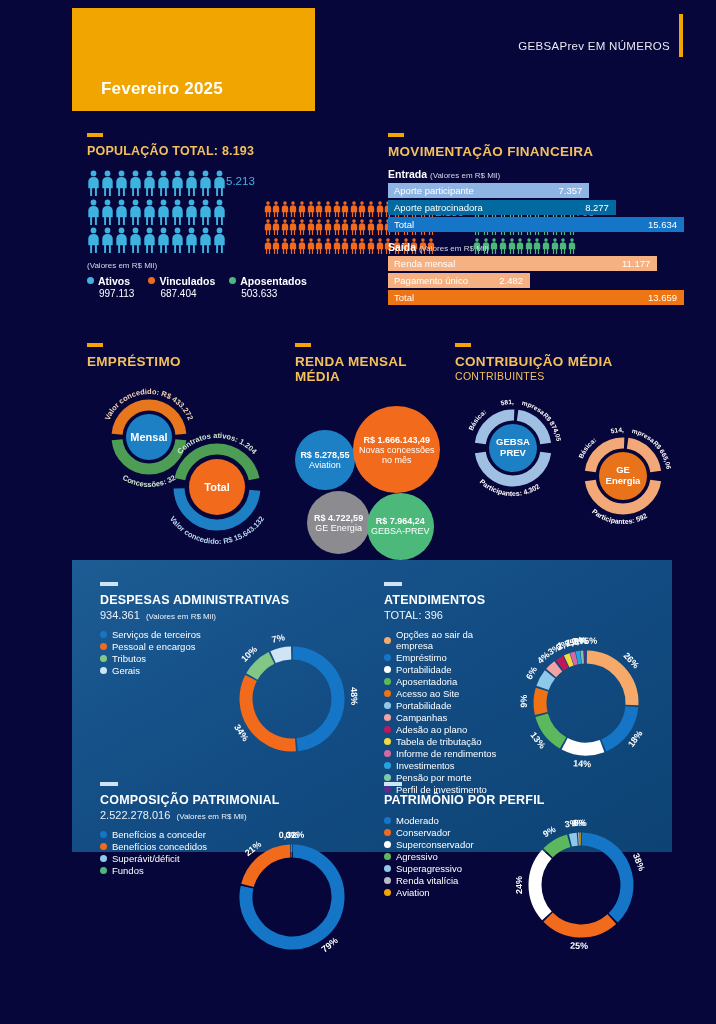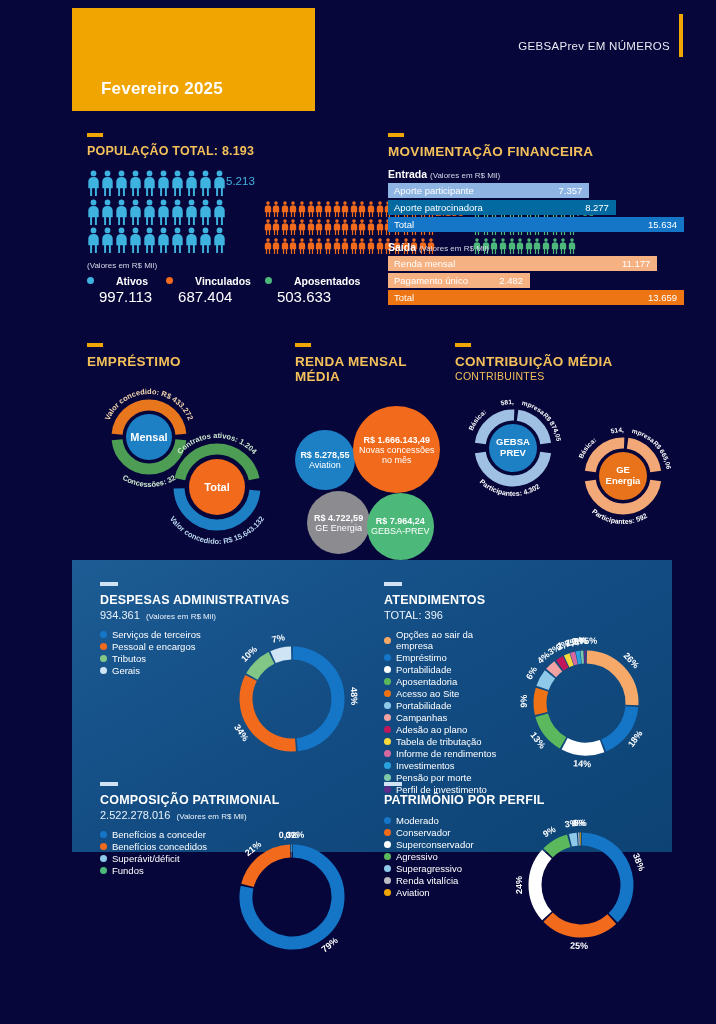--- a/index.html
+++ b/index.html
@@ -35,24 +35,24 @@
   #populacao { position:absolute; left:87px; top:133px; width:275px; }
   #pop-title { font-size:12.5px; font-weight:bold; color:#f3c05a; letter-spacing:.2px; }
   #pop-figs { display:flex; align-items:flex-end; gap:9px; margin-top:12px; }
   .fig-group { display:flex; }
   .fig-rows { display:flex; flex-direction:column; gap:2px; }
   .fig-row { display:flex; gap:1px; }
   .pnum { text-align:center; font-size:11.5px; margin-top:5px; font-weight:500; }
   #pop-unit { font-size:8px; color:#d7d7e6; margin-top:7px; }
   #pop-legend { display:flex; margin-top:5px; gap:14px; }
   .pl-item { display:flex; flex-direction:column; }
-  .pl-top { display:flex; align-items:center; gap:22px; }
+  .pl-top { display:flex; align-items:center; gap:4px; }
   .pl-dot { width:7px; height:7px; border-radius:50%; }
   .pl-name { font-size:10.5px; font-weight:bold; }
-  .pl-val { font-size:15px; margin-top:1px; padding-left:12px; }
+  .pl-val { font-size:10px; margin-top:1px; padding-left:12px; }
 
   
   #movimentacao { position:absolute; left:388px; top:133px; width:296px; }
   .mv-head { font-size:10.5px; font-weight:bold; color:#fff; margin:9px 0 3px; }
   .mv-head span { font-weight:normal; font-size:8px; color:#d7d7e6; }
   .mv-bar { height:15px; display:flex; align-items:center; justify-content:space-between;
             padding:0 7px 0 6px; font-size:9.5px; margin-bottom:2px; color:#fff; }
 
   
   #emprestimo { position:absolute; left:87px; top:343px; width:200px; }

